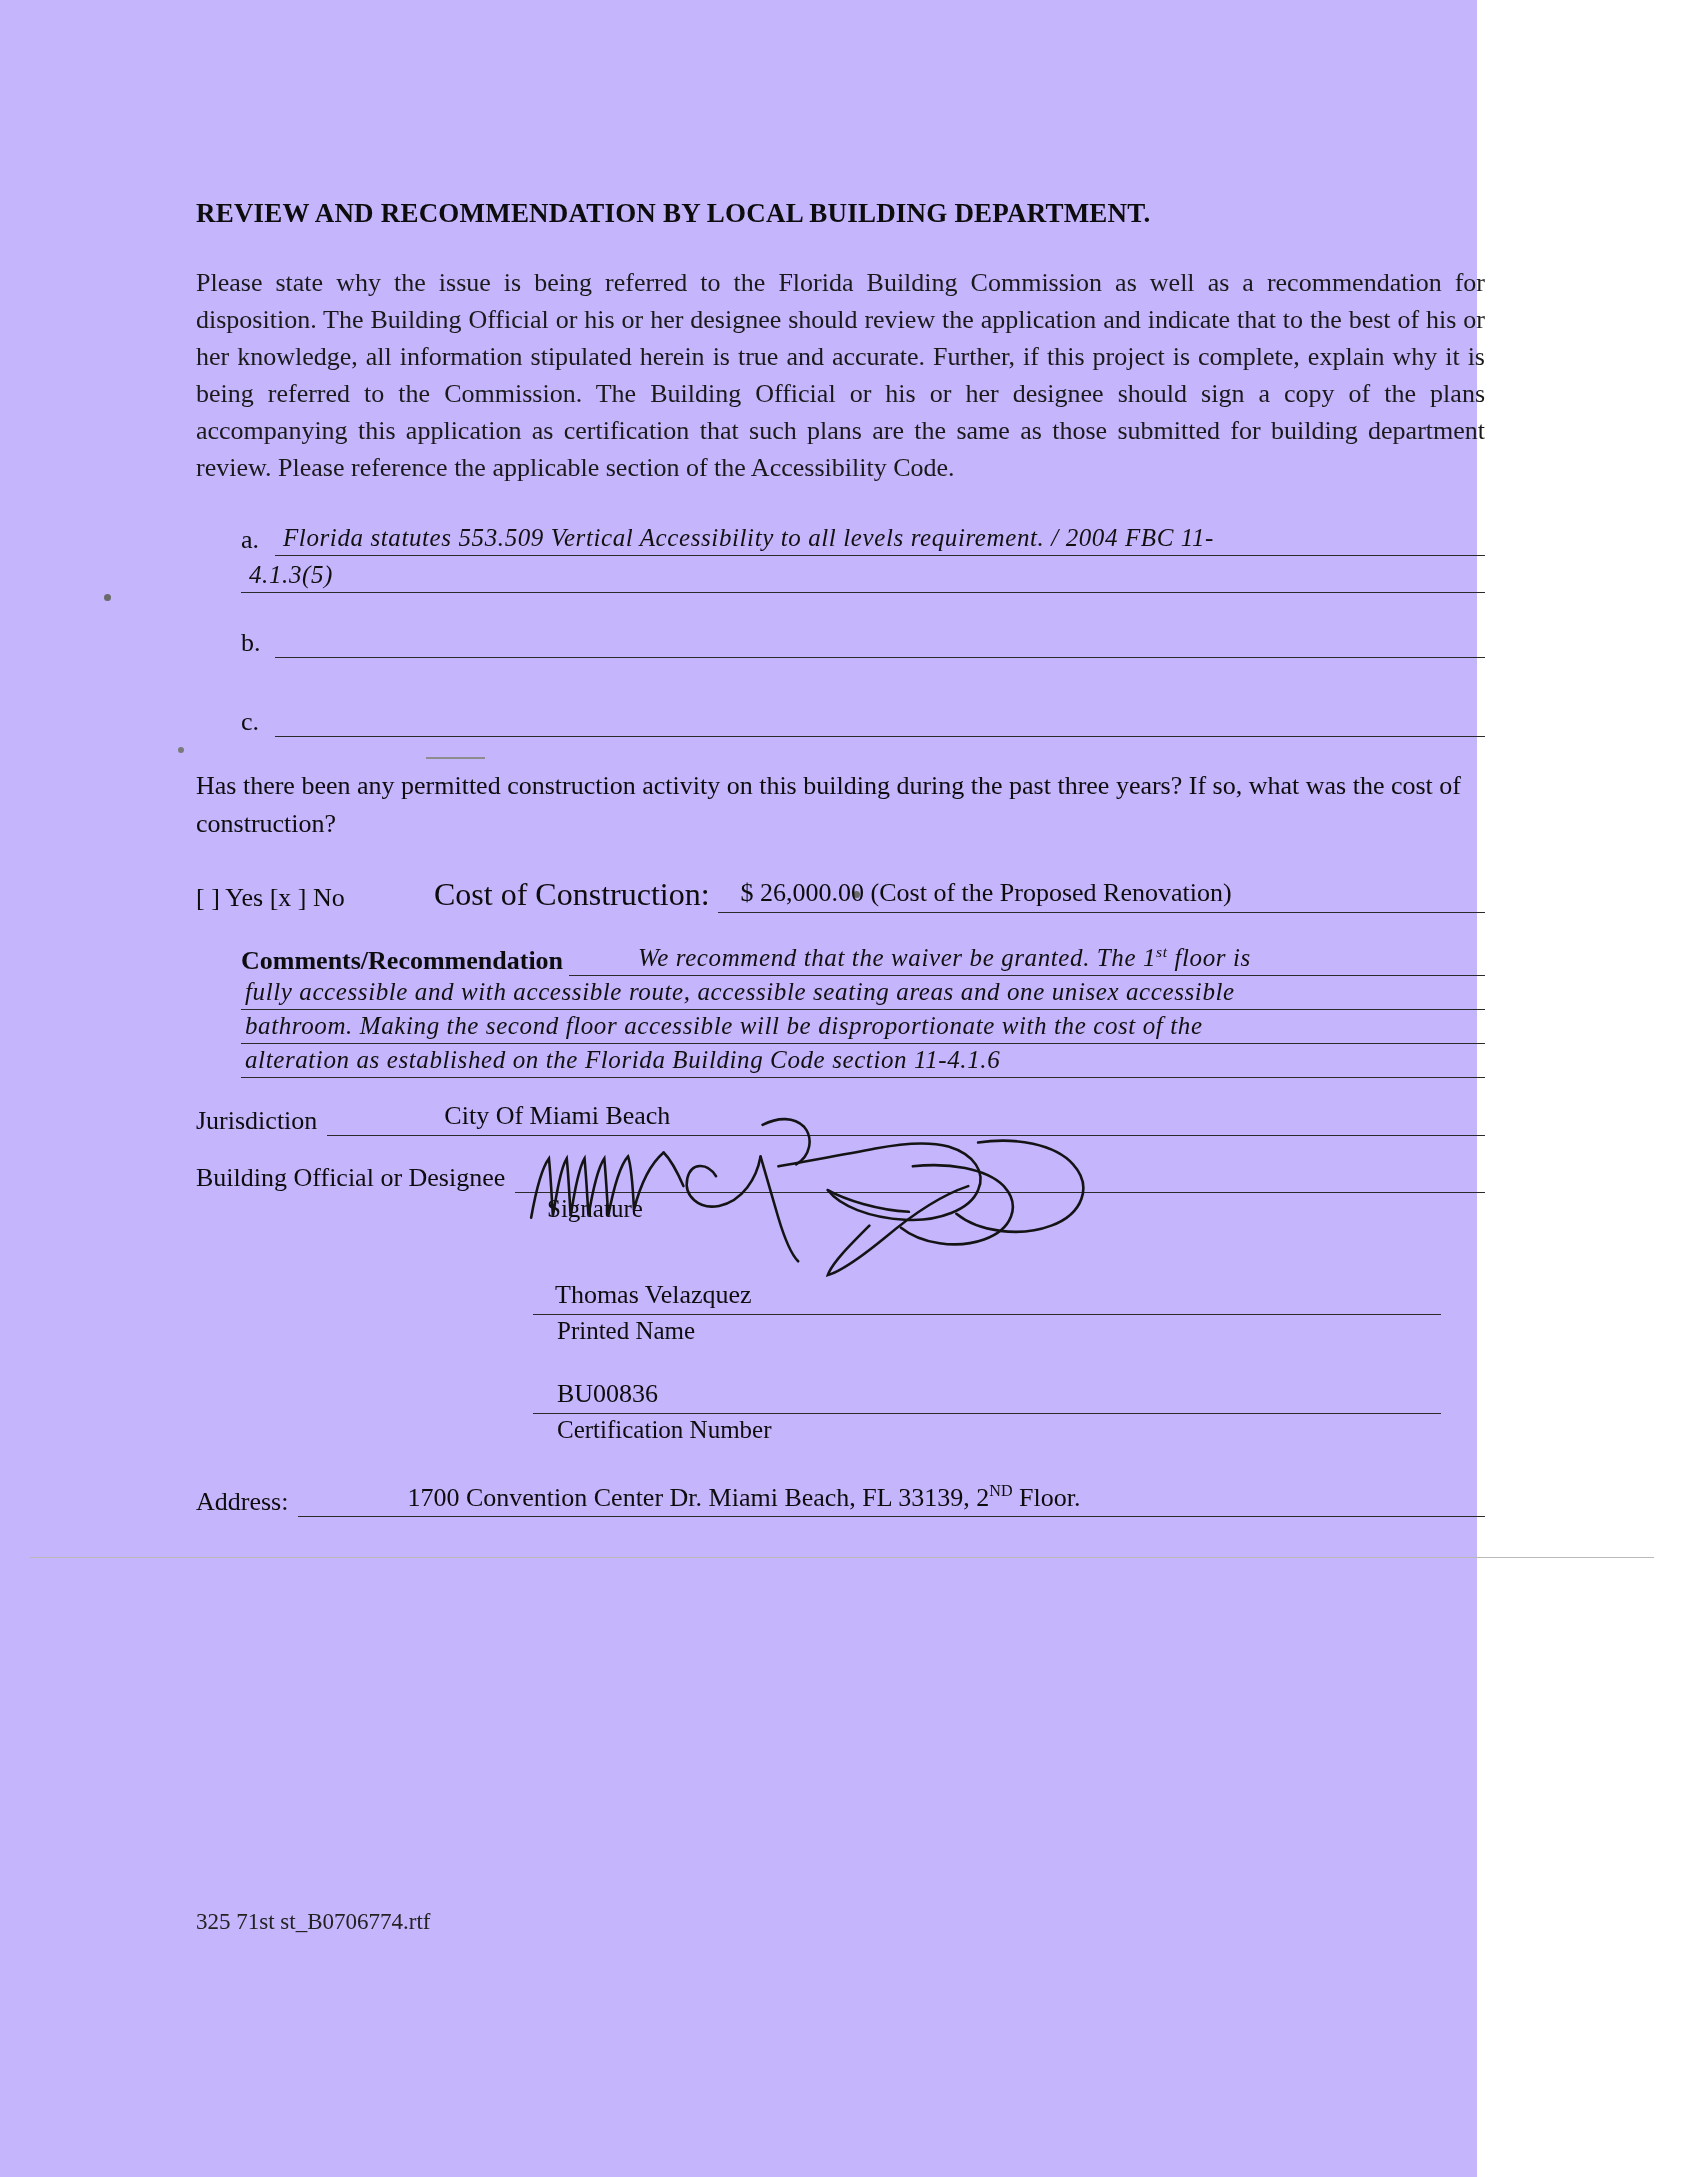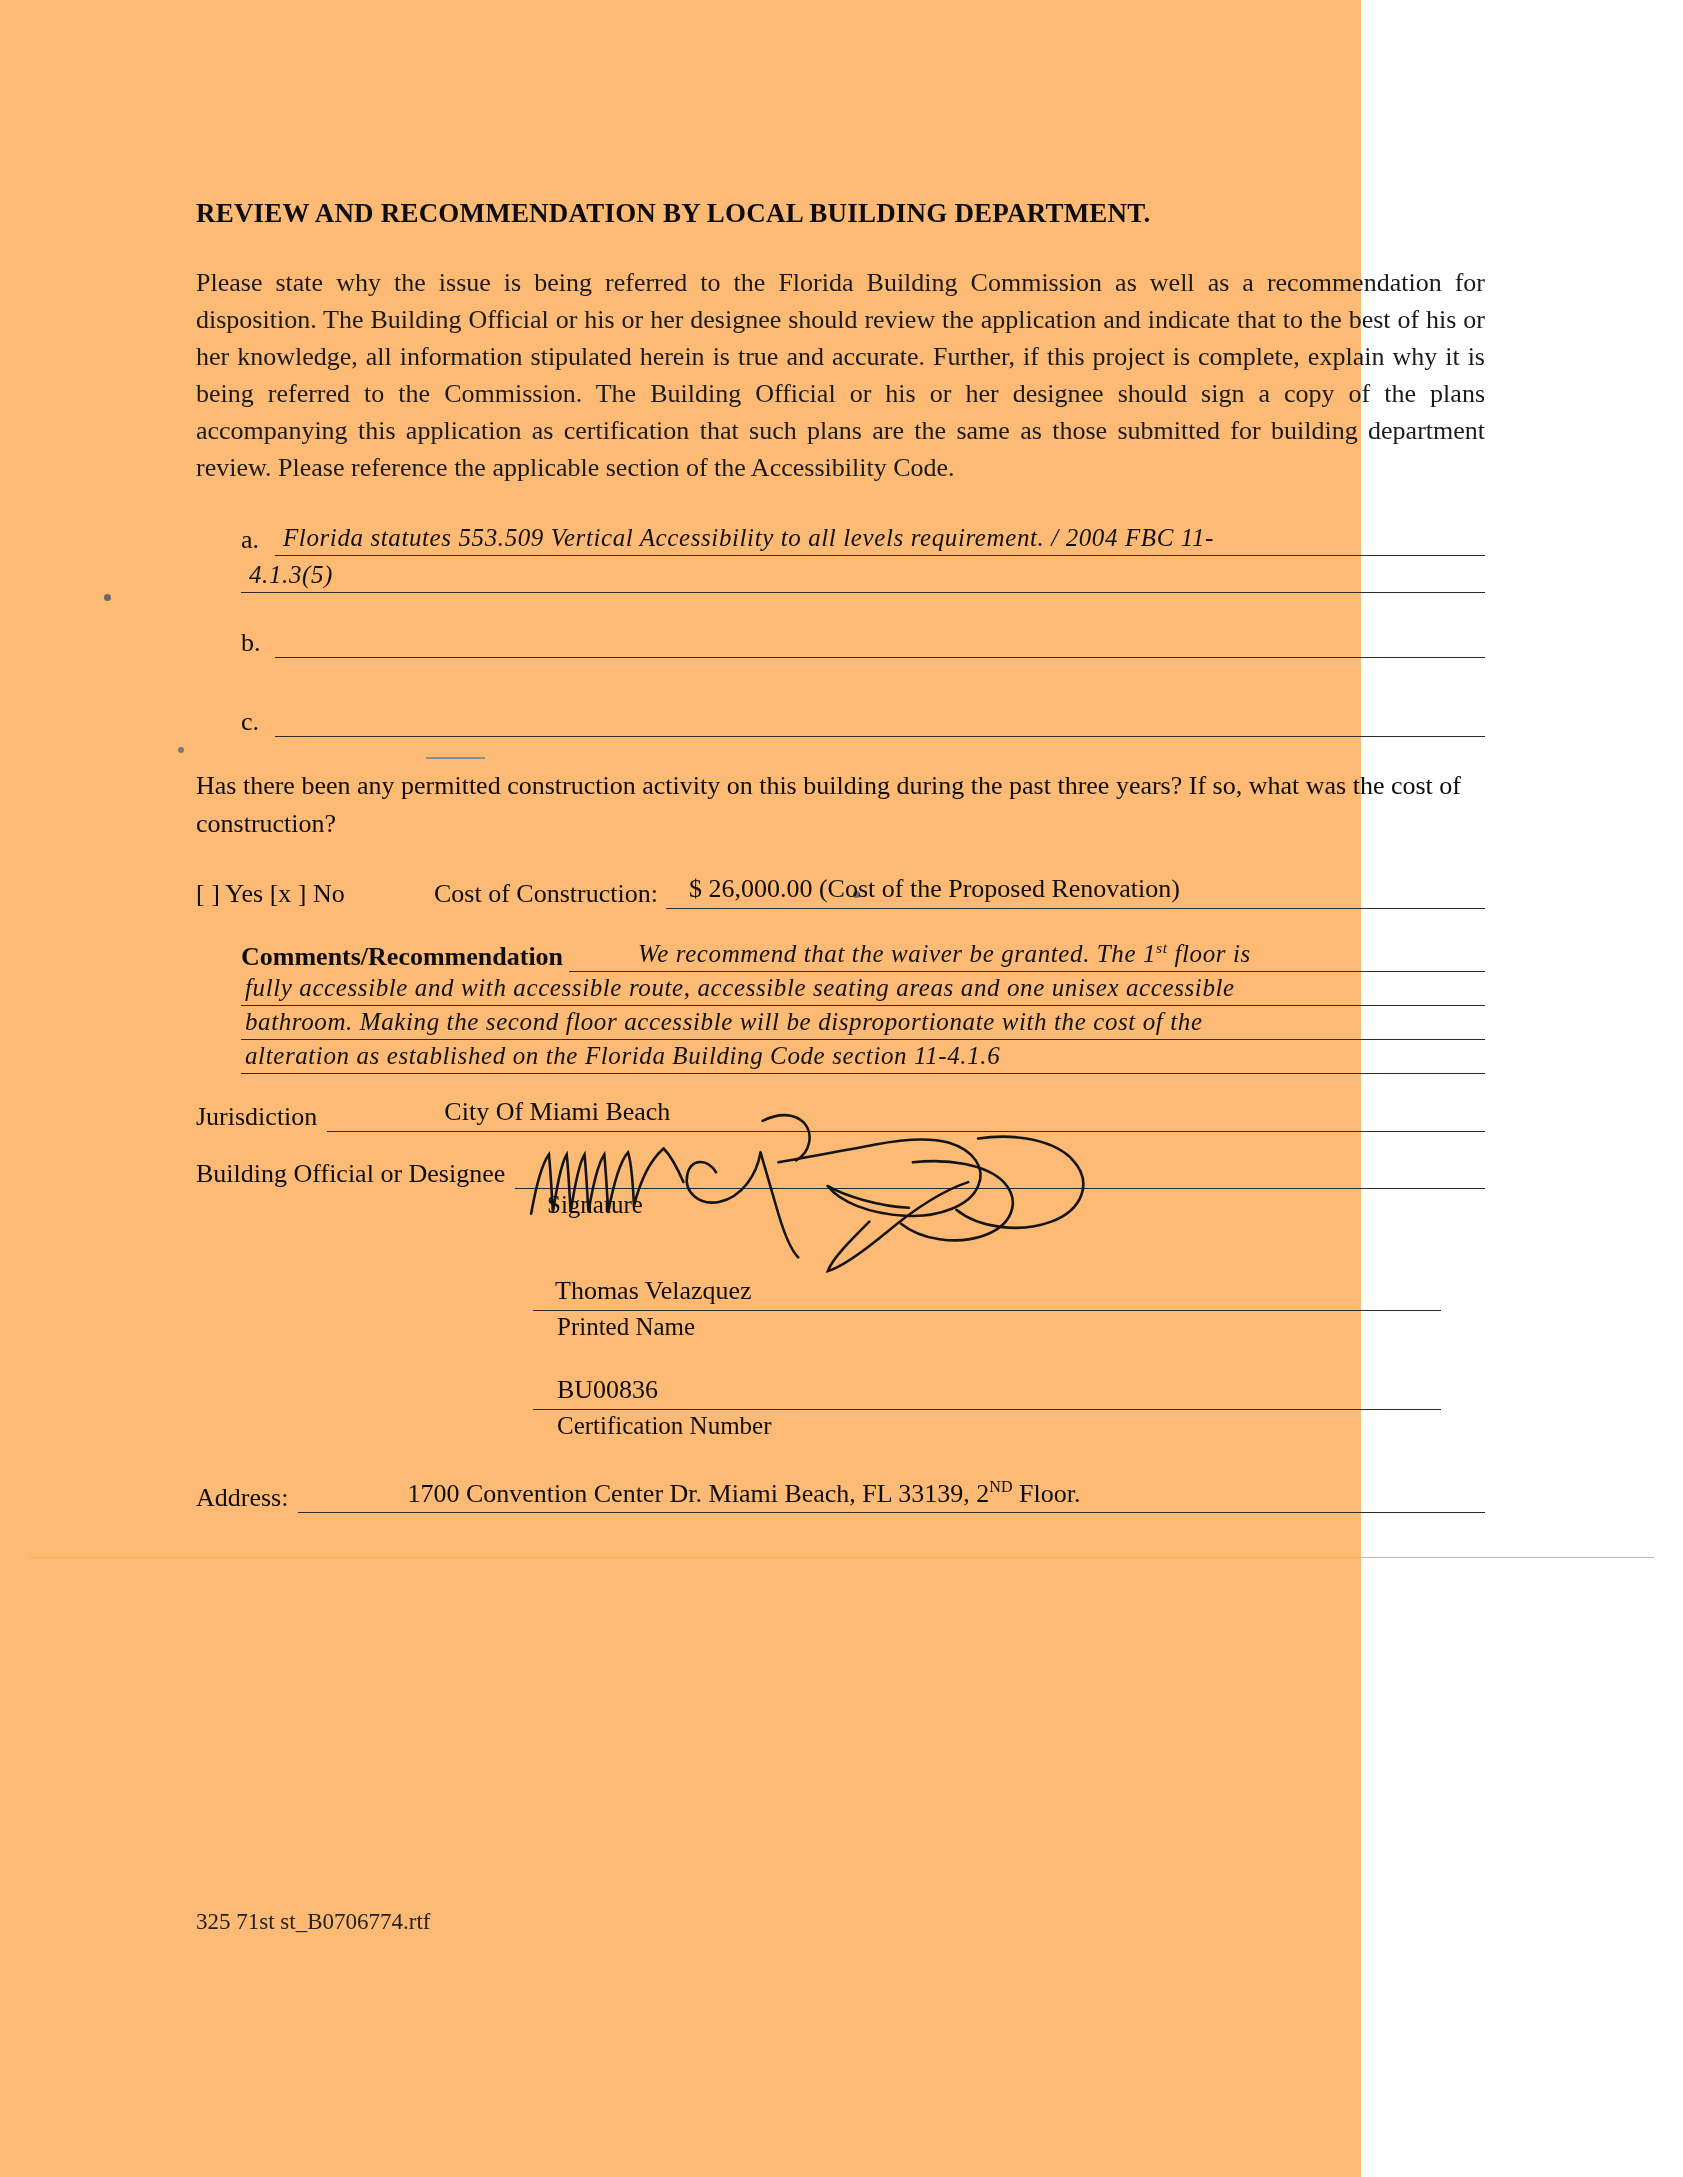--- a/index.html
+++ b/index.html
@@ -11,23 +11,23 @@
     width: 1683px;
     height: 2177px;
     position: relative;
     font-family: "Liberation Serif", serif;
     color: #0d0d0d;
     overflow: hidden;
   }
   .page {
     position: absolute;
     left: 0; top: 0;
-    width: 1361px;
+    width: 1477px;
     height: 2177px;
-    background: #fdba74;
+    background: #c4b5fd;
   }
   .content {
     position: absolute;
     left: 196px;
     top: 198px;
     width: 1289px;
   }
   .doc-title {
     font-size: 27px;
     font-weight: bold;
@@ -88,21 +88,21 @@
   .yesno-row {
     display: flex;
     align-items: flex-end;
     margin: 0 0 30px 0;
   }
   .yesno {
     font-size: 26px;
     flex: 0 0 238px;
   }
   .cost-label {
-    font-size: 26px;
+    font-size: 32px;
     white-space: nowrap;
   }
   .cost-rule {
     flex: 1 1 auto;
     border-bottom: 1.6px solid #2a2a2a;
     position: relative;
     height: 32px;
     margin-left: 8px;
   }
   .cost-val {

